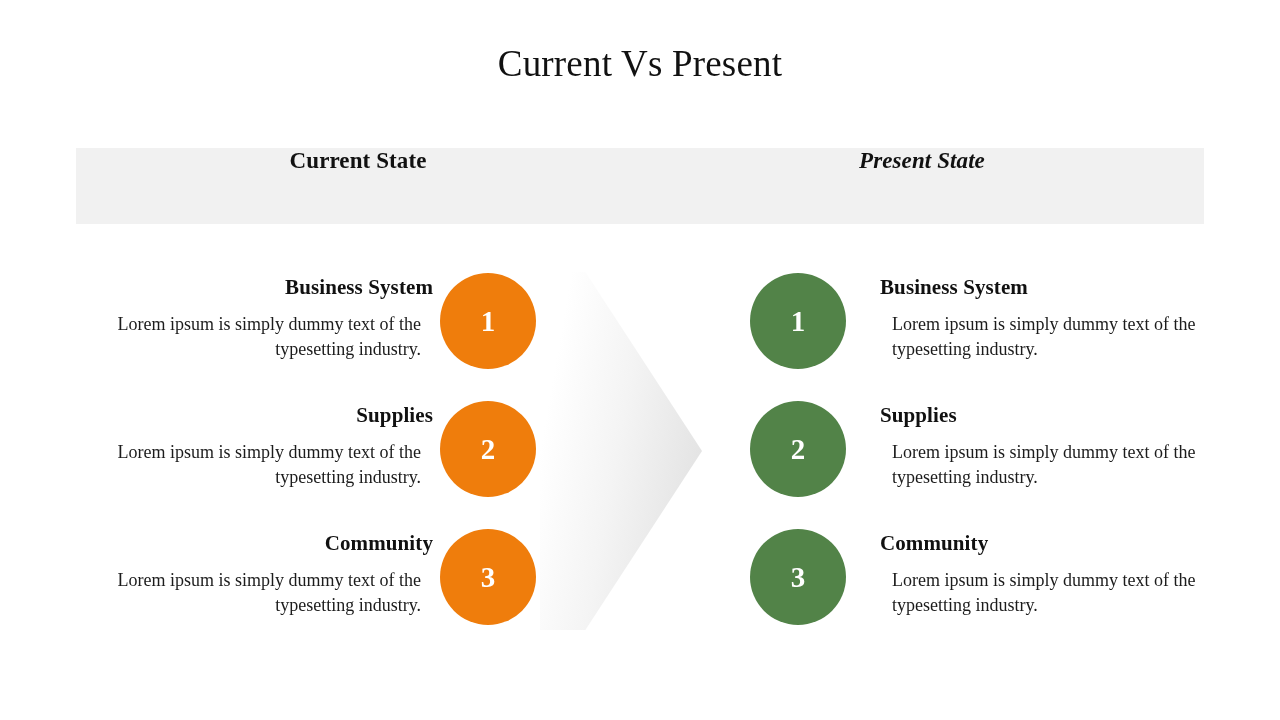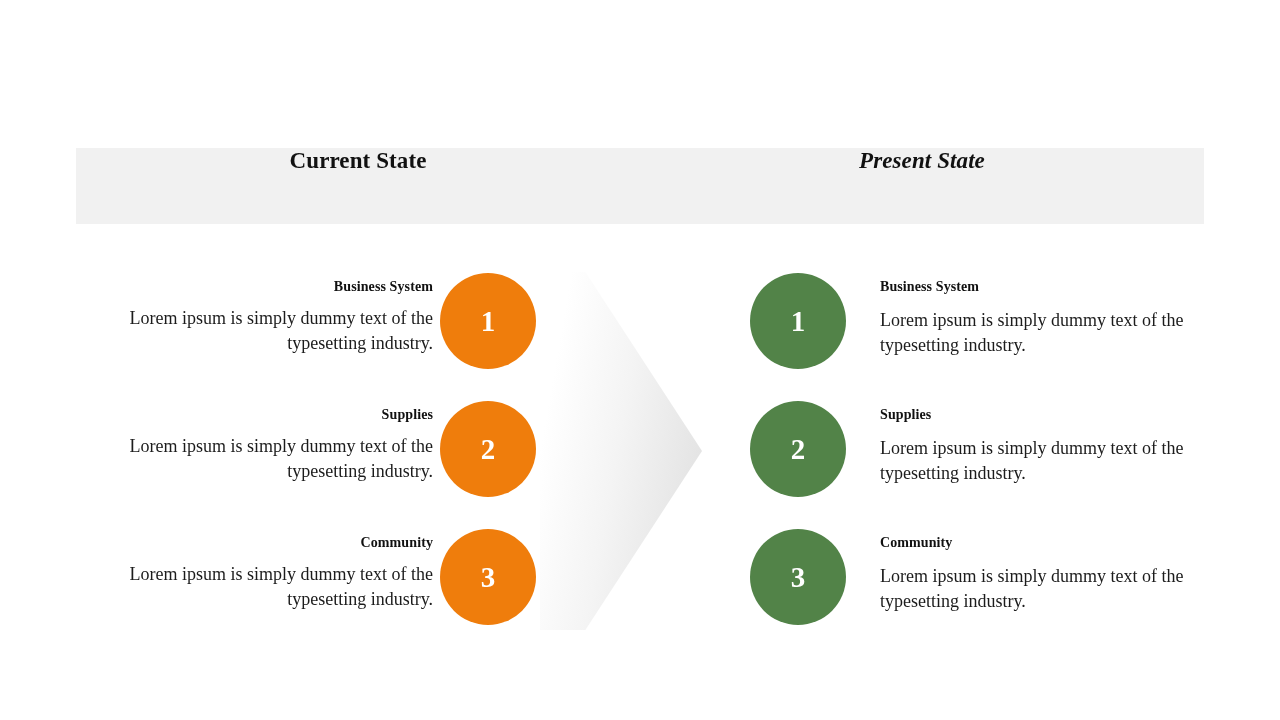--- a/index.html
+++ b/index.html
@@ -108,41 +108,42 @@
   
   .row-text {
     position: absolute;
     top: 18px;
     width: 345px;
   }
   .col-left  .row-text { left: 22px;  text-align: right; }
   .col-right .row-text { left: 136px; text-align: left;  }
 
   .row-title {
-    font-size: 14px;
+    font-size: 21px;
     font-weight: bold;
     color: #111111;
     line-height: 26px;
     margin: 0 0 6px 0;
     letter-spacing: 0.1px;
   }
   .row-body {
     font-size: 18px;
     font-weight: 400;
     color: #1c1c1c;
     line-height: 25px;
-    margin: 0;
+    margin: 12px;
   }
   .col-right .row-title { margin-bottom: 8px; }
 </style>
 </head>
 <body>
 
 <div class="slide">
 
+  <div class="slide-title">Current Vs Present</div>
 
   <div class="header-band">
     <div class="header-cell left">Current State</div>
     <div class="header-cell right">Present State</div>
   </div>
 
   <div class="arrow-shape"></div>
 
   <div class="col col-left">
 

